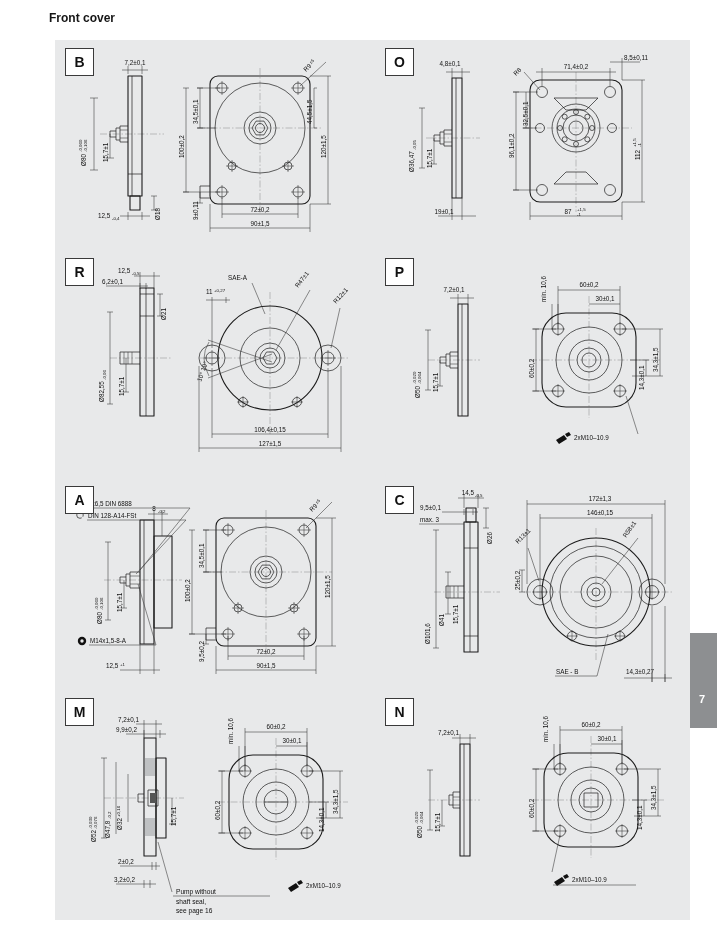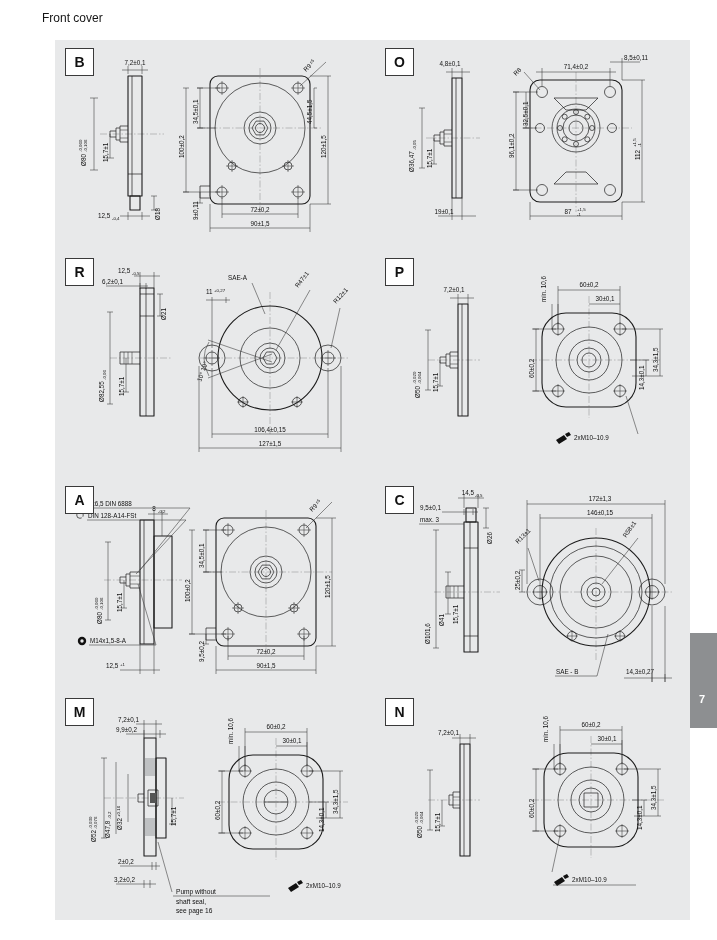--- a/index.html
+++ b/index.html
@@ -1,18 +1,18 @@
 <!DOCTYPE html>
 <html><head>
 <meta charset="utf-8">
 <style>
   html,body{margin:0;padding:0;background:#fff;}
   body{width:717px;height:940px;font-family:"Liberation Sans",sans-serif;}
   .page{position:relative;width:717px;height:940px;background:#fff;overflow:hidden;}
-  .title{position:absolute;left:42px;top:11px;font-size:12px;font-weight:normal;color:#151515;}
+  .title{position:absolute;left:49px;top:11px;font-size:12px;font-weight:bold;color:#151515;}
   .panel{position:absolute;left:55px;top:40px;width:635px;height:880px;background:#e8e9ea;}
   .ptab{position:absolute;left:690px;top:633px;width:27px;height:95px;background:#8d8f91;}
   .ptab span{position:absolute;left:9px;top:60px;color:#fff;font-size:11px;font-weight:bold;}
   .sec{position:absolute;}
   .badge{position:absolute;left:5px;top:2px;width:27px;height:26px;background:#fff;border:1px solid #3a3a3a;
          display:flex;align-items:center;justify-content:center;font-size:14px;font-weight:bold;color:#111;z-index:2;}
   .sec svg{position:absolute;left:0;top:0;font-family:"Liberation Sans",sans-serif;}
   .ol{fill:none;stroke:#1c1c1c;stroke-width:1.1;stroke-linejoin:round;}
   .o2{fill:none;stroke:#1c1c1c;stroke-width:.7;stroke-linejoin:round;}
   .dm{fill:none;stroke:#333;stroke-width:.55;}

